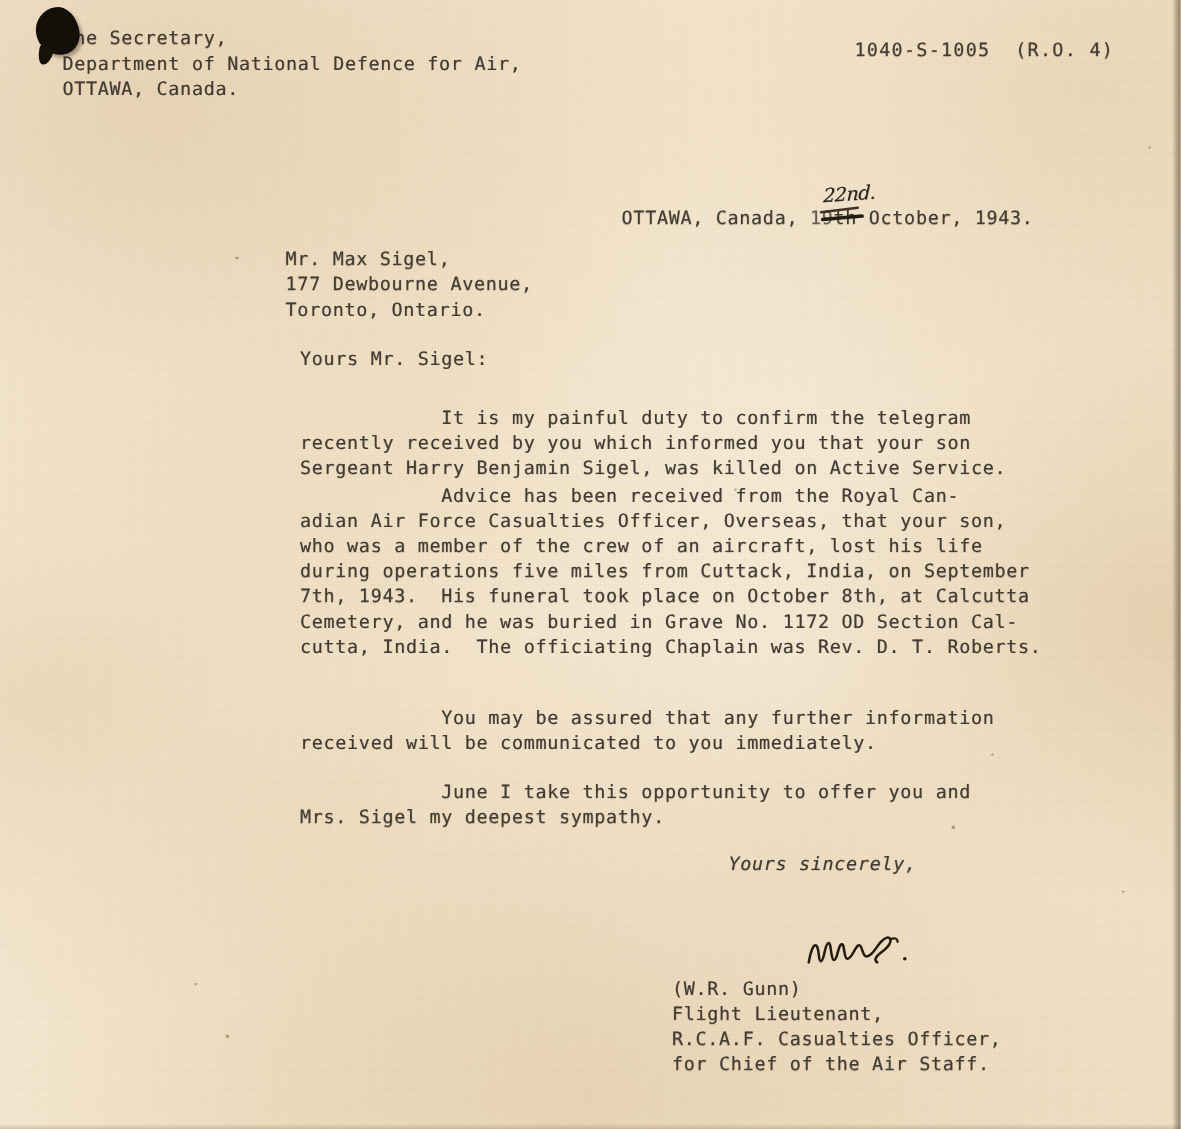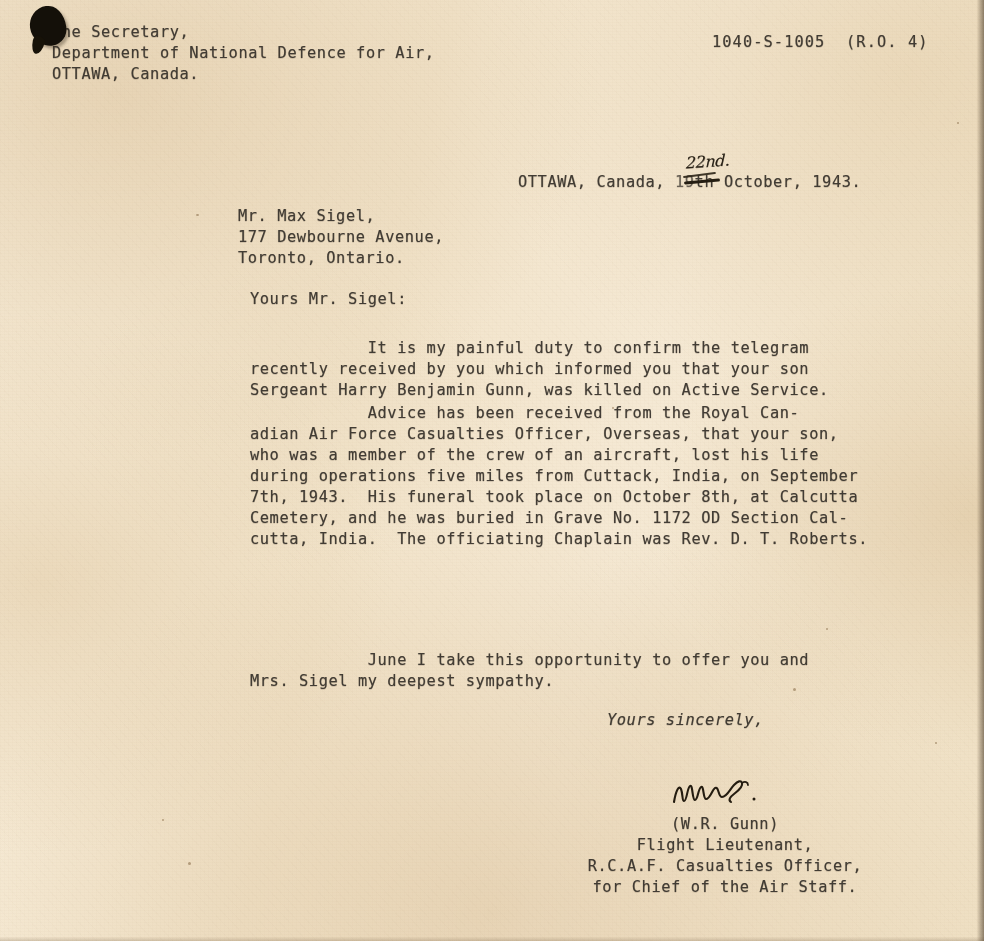--- a/index.html
+++ b/index.html
@@ -183,53 +183,57 @@
       <span class="tx">Mr. Max Sigel,</span>
       <span class="tx">177 Dewbourne Avenue,</span>
       <span class="tx">Toronto, Ontario.</span>
     </div>
 
     <span class="tx" style="left:250px; top:289px;">Yours Mr. Sigel:</span>
 
     <div class="blk" style="left:250px; top:338px;">
       <span class="tx">            It is my painful duty to confirm the telegram</span>
       <span class="tx">recently received by you which informed you that your son</span>
-      <span class="tx">Sergeant Harry Benjamin Gunn, was killed on Active Service.</span>
+      <span class="tx">Sergeant Harry Benjamin Sigel, was killed on Active Service.</span>
     </div>
 
     <div class="blk" style="left:250px; top:403px;">
       <span class="tx">            Advice has been received from the Royal Can-</span>
       <span class="tx">adian Air Force Casualties Officer, Overseas, that your son,</span>
       <span class="tx">who was a member of the crew of an aircraft, lost his life</span>
       <span class="tx">during operations five miles from Cuttack, India, on September</span>
       <span class="tx">7th, 1943.  His funeral took place on October 8th, at Calcutta</span>
       <span class="tx">Cemetery, and he was buried in Grave No. 1172 OD Section Cal-</span>
       <span class="tx">cutta, India.  The officiating Chaplain was Rev. D. T. Roberts.</span>
     </div>
 
+    <div class="blk" style="left:250px; top:588px;">
+      <span class="tx">            You may be assured that any further information</span>
+      <span class="tx">received will be communicated to you immediately.</span>
+    </div>
 
     <div class="blk" style="left:250px; top:650px;">
       <span class="tx">            June I take this opportunity to offer you and</span>
       <span class="tx">Mrs. Sigel my deepest sympathy.</span>
     </div>
 
     <span class="tx" style="left:607px; top:710px;font-style:italic;">Yours sincerely,</span>
 
     <div id="signature">
       <svg width="90" height="34" viewBox="0 0 90 34" fill="none" stroke="#241c10" stroke-width="2.1" stroke-linecap="round" stroke-linejoin="round">
         <path d="M2 26 C4 14, 7 9, 9 13 C11 18, 10 25, 12 25 C15 25, 15 12, 18 10 C21 8, 20 24, 23 24
                  C26 24, 26 13, 29 11 C32 9, 31 23, 34 23 C38 23, 40 14, 43 12
                  C47 10, 46 21, 50 21 C55 21, 58 13, 62 9 C66 5, 69 4, 70 7
                  C71 10, 66 15, 62 18 C58 21, 56 24, 59 26"></path>
         <path d="M70 7 C73 5, 76 6, 76 9" stroke-width="1.8"></path>
         <circle cx="82" cy="23" r="1.5" fill="#241c10" stroke="none"></circle>
       </svg>
     </div>
 
-    <div class="blk" style="left:560px; top:814px; text-align:center; width:330px;">
+    <div class="blk" style="left:560px; top:814px; text-align:left; width:330px;">
       <span class="tx">(W.R. Gunn)</span>
       <span class="tx">Flight Lieutenant,</span>
       <span class="tx">R.C.A.F. Casualties Officer,</span>
       <span class="tx">for Chief of the Air Staff.</span>
     </div>
 
     <div class="speck" style="left:188px; top:862px; width:3px; height:3px;"></div>
     <div class="speck" style="left:162px; top:819px; width:2px; height:2px;"></div>
     <div class="speck" style="left:612px; top:407px; width:2px; height:2px;"></div>
     <div class="speck" style="left:826px; top:628px; width:2px; height:2px;"></div>

